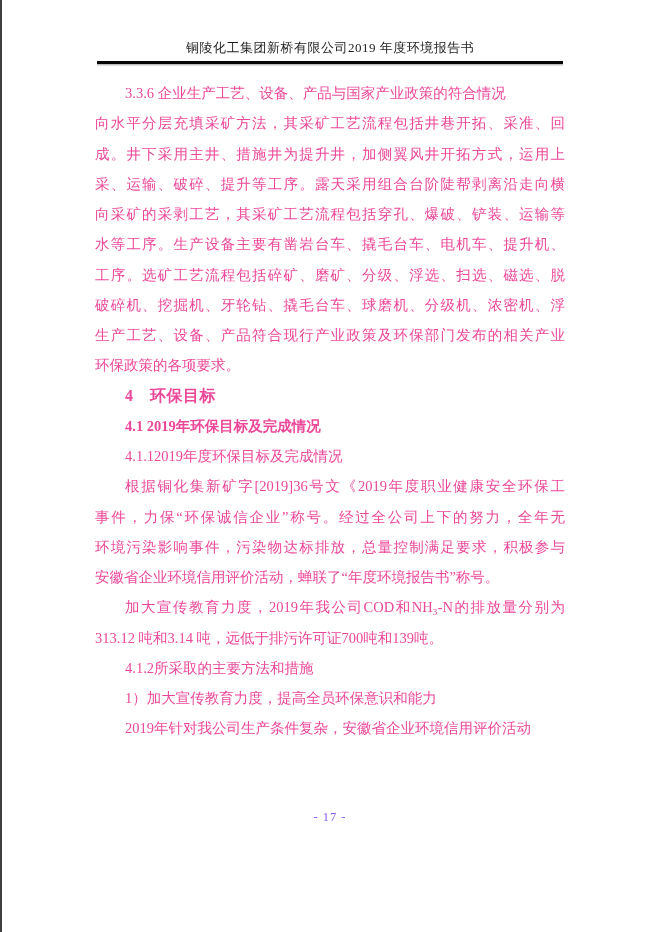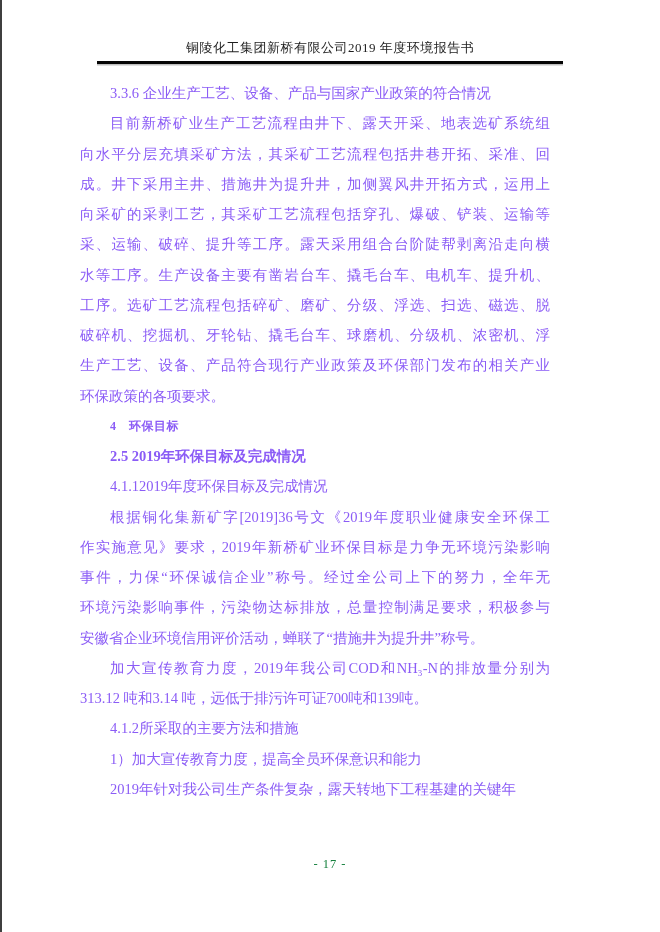--- a/index.html
+++ b/index.html
@@ -20,71 +20,69 @@
     font-size:13px;line-height:15px;
     color:#1f1f1f;
     letter-spacing:0.5px;
   }
   .header-rule{
     position:absolute;top:61px;left:97px;width:466px;height:3px;
     background:#050505;
     box-shadow:0 1.5px 0 rgba(0,0,0,0.25);
   }
   .document-body{
-    position:absolute;top:78px;left:80px;width:470px;
+    position:absolute;top:78px;left:95px;width:470px;
     font-size:14.5px;
     line-height:30.25px;
-    color:#8b5cf6;
+    color:#ec4899;
   }
   .line{
     height:30.25px;
     overflow:hidden;
     white-space:normal;
   }
   .indent{padding-left:30px;}
   .just{text-align:justify;text-align-last:justify;text-justify:inter-character;}
   .bold{font-weight:700;}
-  .large{font-size:12px;letter-spacing:0.5px;}
+  .large{font-size:16px;letter-spacing:0.5px;}
   .page-footer{
-    position:absolute;top:856px;left:0;width:660px;
+    position:absolute;top:809px;left:0;width:660px;
     text-align:center;
     font-size:12.5px;line-height:16px;
-    color:#15803d;
+    color:#8b5cf6;
     letter-spacing:1px;
   }
 </style>
 </head>
 <body>
 
 <div class="page-edge"></div>
 
 <div class="header-title">铜陵化工集团新桥有限公司2019 年度环境报告书</div>
 
 <div class="header-rule"></div>
 
 <div class="document-body">
     <div class="line indent">3.3.6 企业生产工艺、设备、产品与国家产业政策的符合情况</div>
-    <div class="line indent just">目前新桥矿业生产工艺流程由井下、露天开采、地表选矿系统组</div>
     <div class="line just">向水平分层充填采矿方法，其采矿工艺流程包括井巷开拓、采准、回</div>
     <div class="line just">成。井下采用主井、措施井为提升井，加侧翼风井开拓方式，运用上</div>
+    <div class="line just">采、运输、破碎、提升等工序。露天采用组合台阶陡帮剥离沿走向横</div>
     <div class="line just">向采矿的采剥工艺，其采矿工艺流程包括穿孔、爆破、铲装、运输等</div>
-    <div class="line just">采、运输、破碎、提升等工序。露天采用组合台阶陡帮剥离沿走向横</div>
     <div class="line just">水等工序。生产设备主要有凿岩台车、撬毛台车、电机车、提升机、</div>
     <div class="line just">工序。选矿工艺流程包括碎矿、磨矿、分级、浮选、扫选、磁选、脱</div>
     <div class="line just">破碎机、挖掘机、牙轮钻、撬毛台车、球磨机、分级机、浓密机、浮</div>
     <div class="line just">生产工艺、设备、产品符合现行产业政策及环保部门发布的相关产业</div>
     <div class="line">环保政策的各项要求。</div>
     <div class="line indent bold large">4　环保目标</div>
-    <div class="line indent bold">2.5 2019年环保目标及完成情况</div>
+    <div class="line indent bold">4.1 2019年环保目标及完成情况</div>
     <div class="line indent">4.1.12019年度环保目标及完成情况</div>
     <div class="line indent just">根据铜化集新矿字[2019]36号文《2019年度职业健康安全环保工</div>
-    <div class="line just">作实施意见》要求，2019年新桥矿业环保目标是力争无环境污染影响</div>
     <div class="line just">事件，力保“环保诚信企业”称号。经过全公司上下的努力，全年无</div>
     <div class="line just">环境污染影响事件，污染物达标排放，总量控制满足要求，积极参与</div>
-    <div class="line">安徽省企业环境信用评价活动，蝉联了“措施井为提升井”称号。</div>
+    <div class="line">安徽省企业环境信用评价活动，蝉联了“年度环境报告书”称号。</div>
     <div class="line indent just">加大宣传教育力度，2019年我公司COD和NH₃-N的排放量分别为</div>
     <div class="line">313.12 吨和3.14 吨，远低于排污许可证700吨和139吨。</div>
     <div class="line indent">4.1.2所采取的主要方法和措施</div>
     <div class="line indent">1）加大宣传教育力度，提高全员环保意识和能力</div>
-    <div class="line indent">2019年针对我公司生产条件复杂，露天转地下工程基建的关键年</div>
+    <div class="line indent">2019年针对我公司生产条件复杂，安徽省企业环境信用评价活动</div>
   </div>
 
 <div class="page-footer">- 17 -</div>
 
 </body></html>

